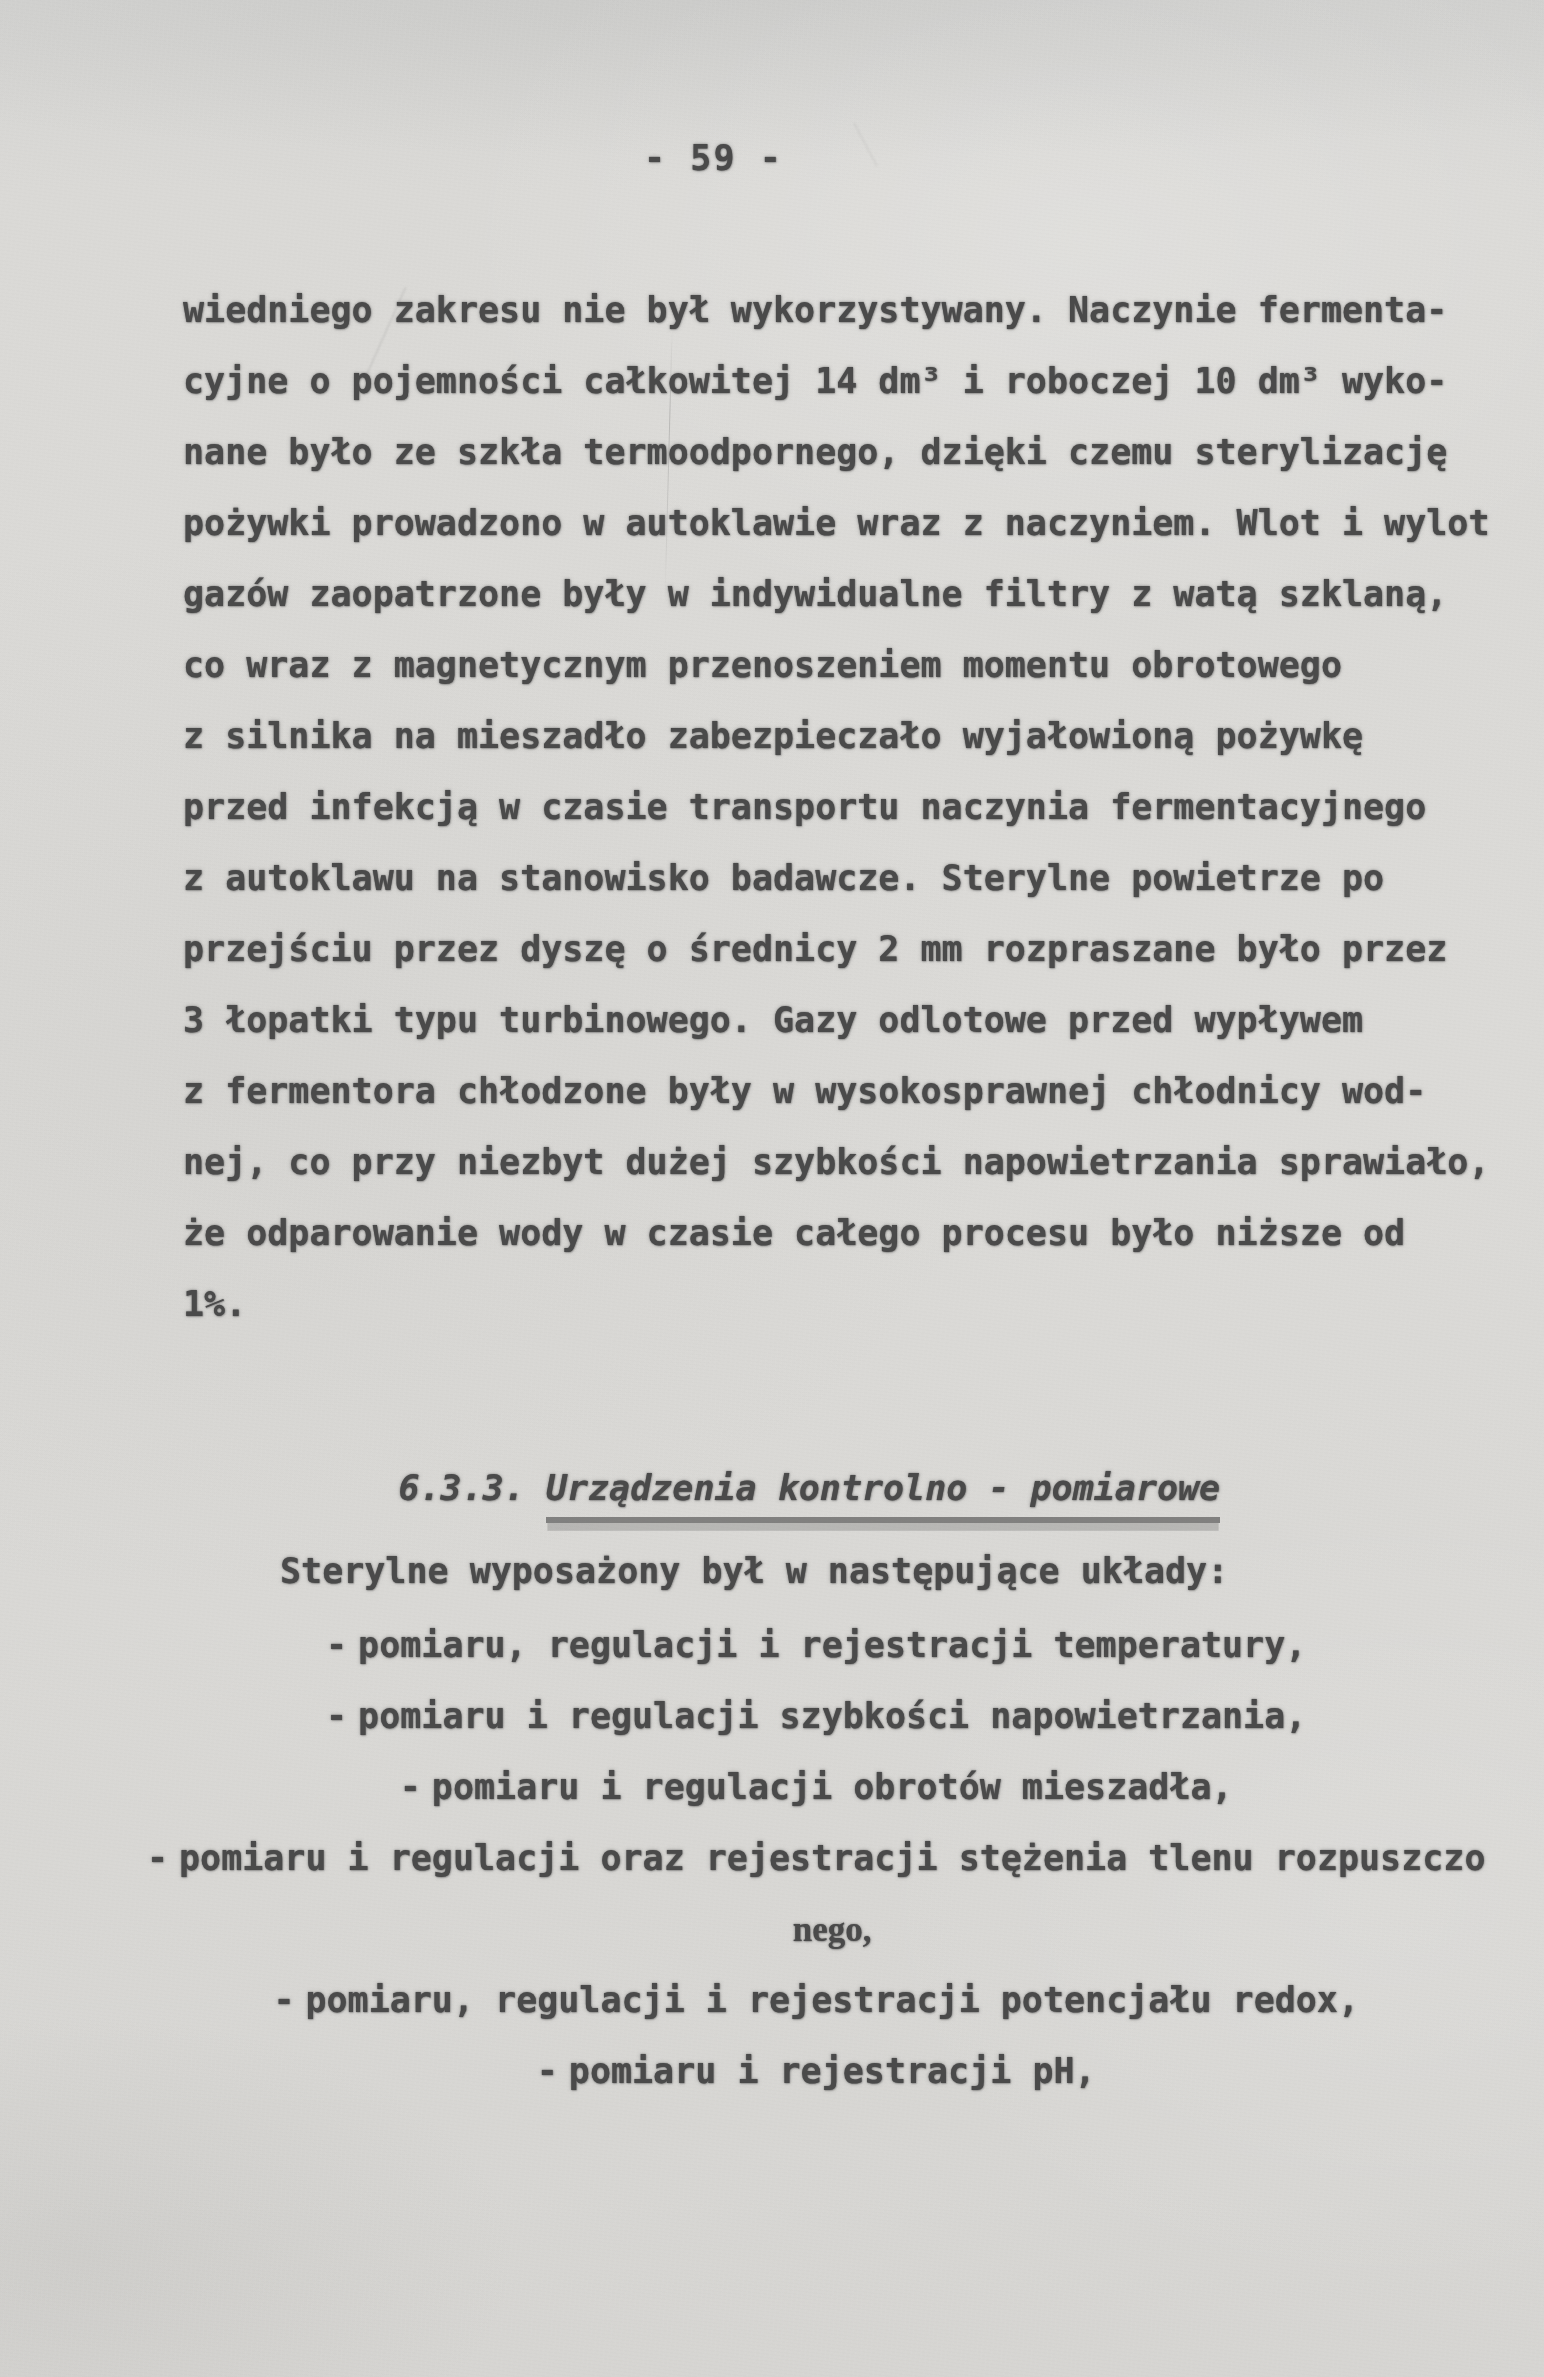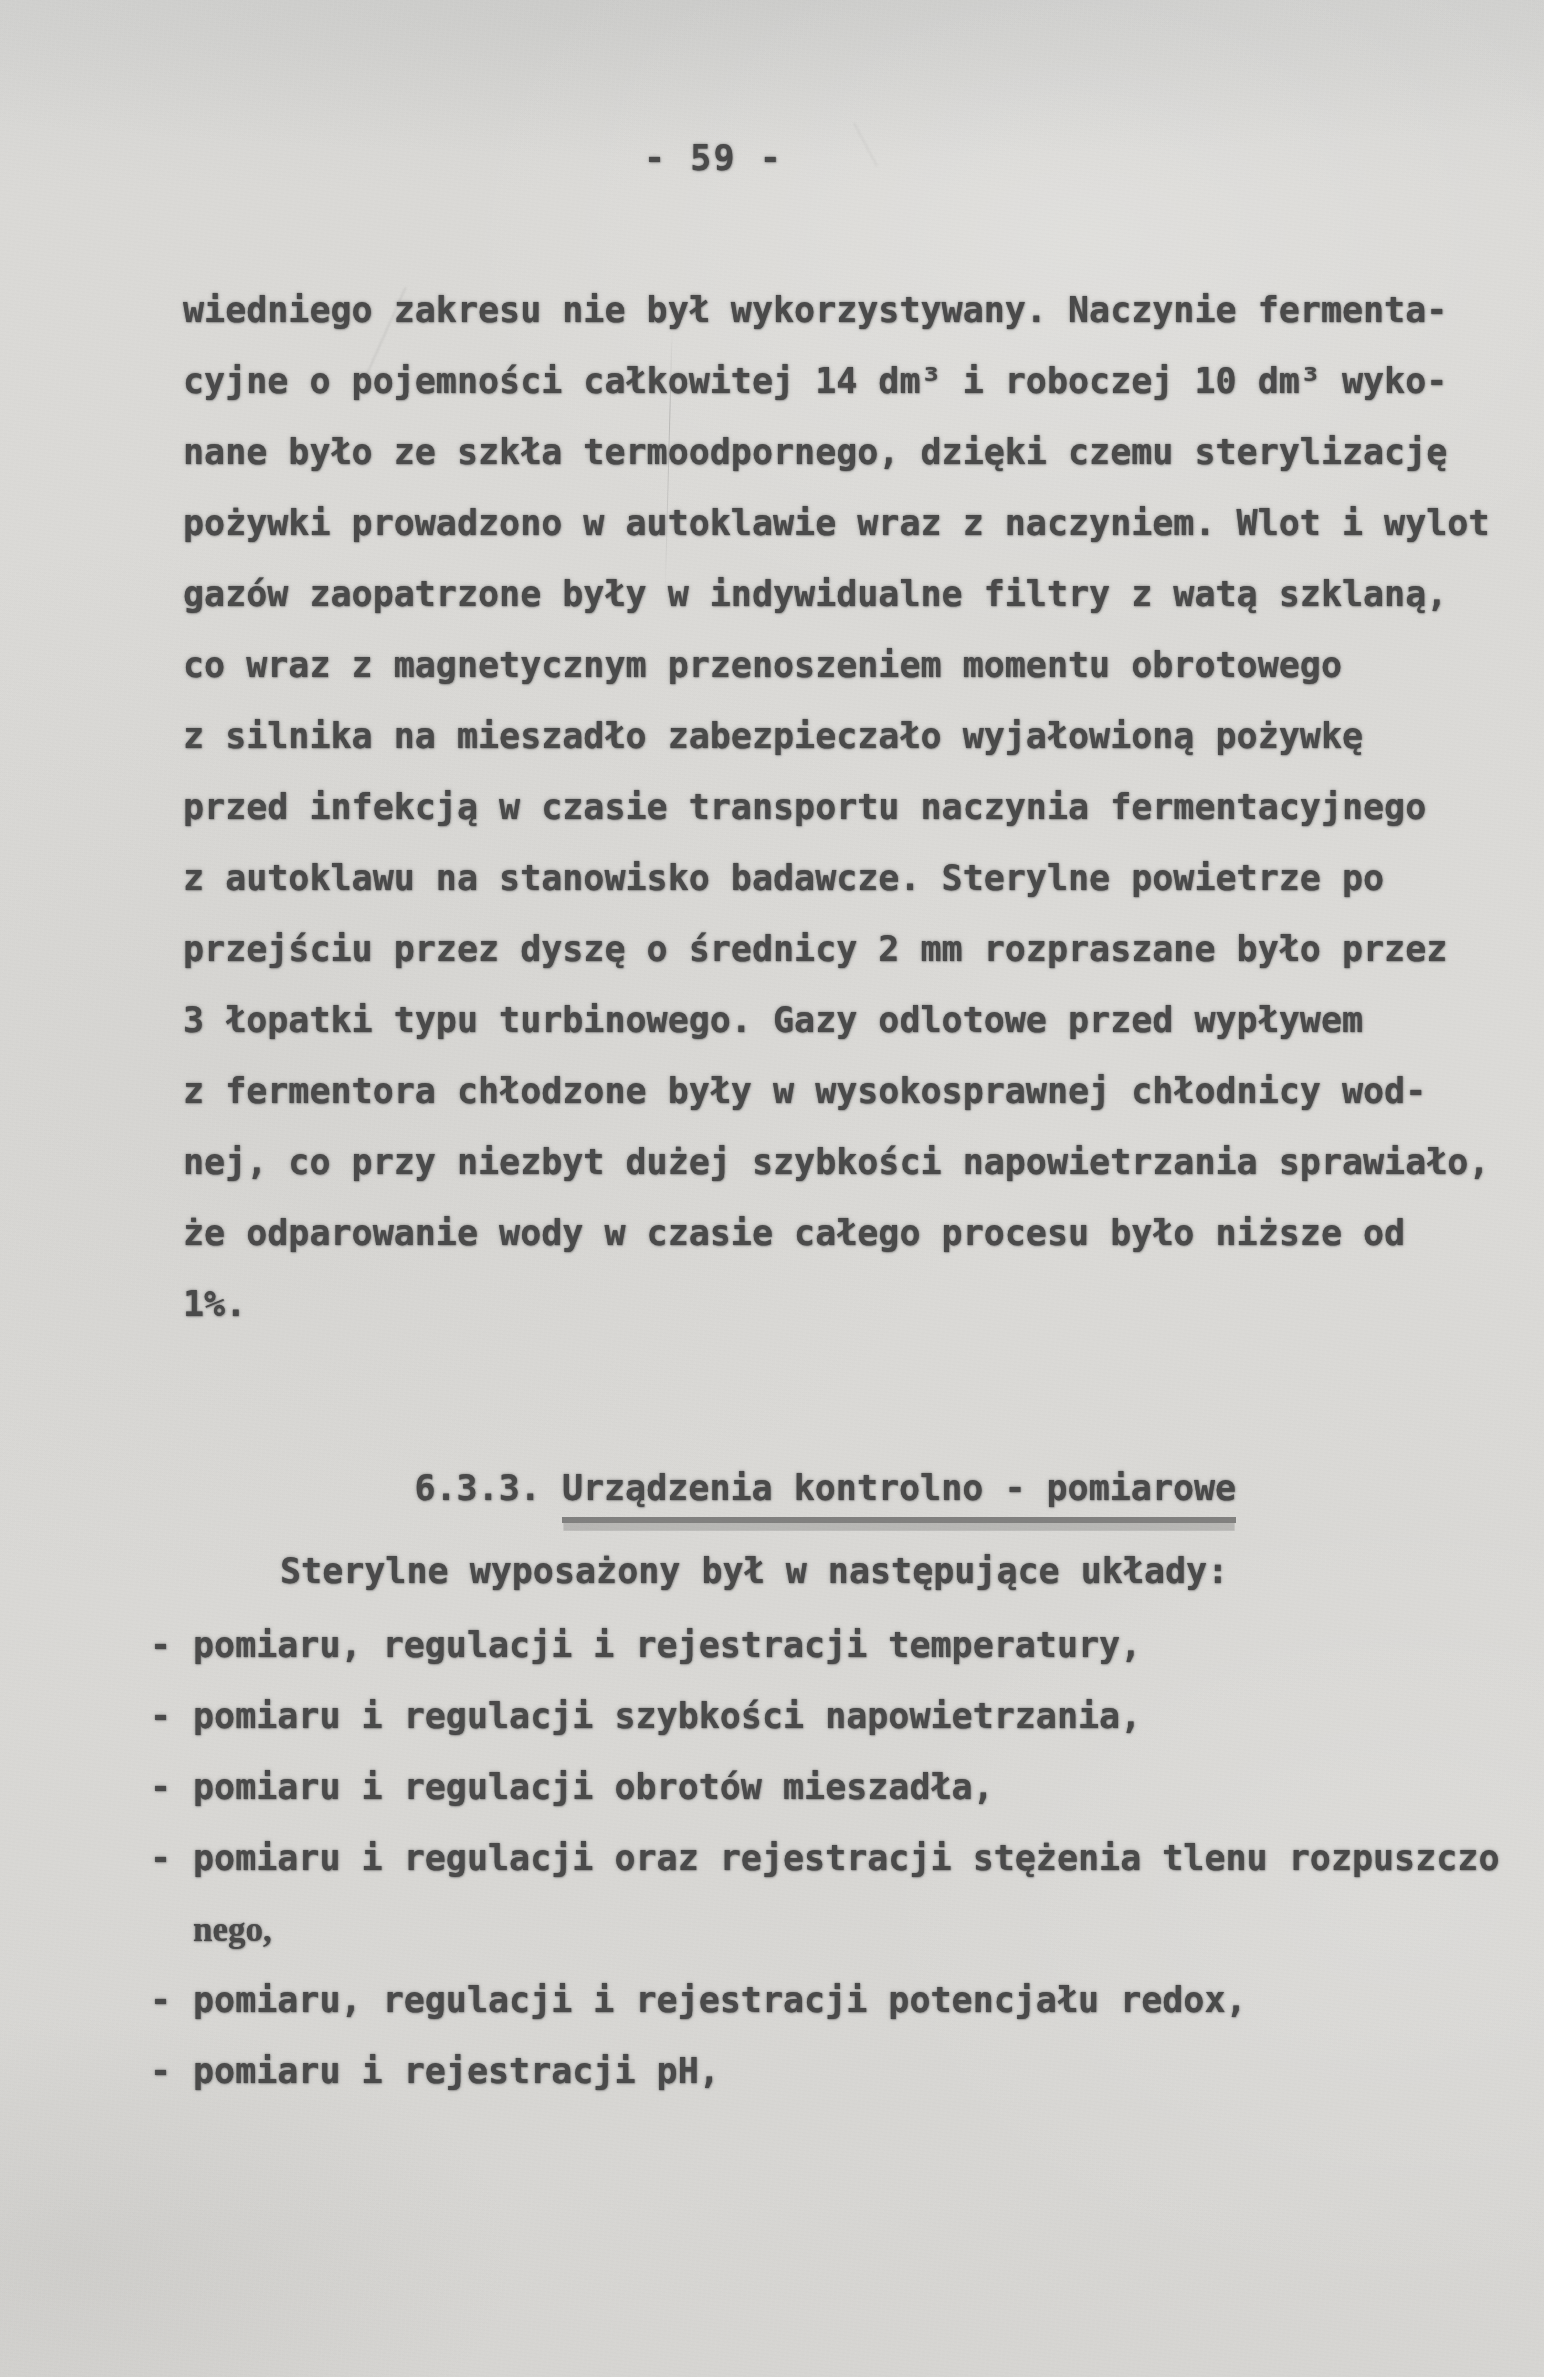--- a/index.html
+++ b/index.html
@@ -26,29 +26,29 @@
   .text-layer{
     position:absolute;inset:0;
     font-size:35px;font-weight:700;color:#4a4a4a;
     text-shadow:0 0 1.4px rgba(74,74,74,.85), 0 0 4.2px rgba(95,95,95,.35), 0.7px 0.7px 1.4px rgba(70,70,70,.25);
     filter:blur(0.4px);
     border-radius:19px;
   }
   .page-number{position:absolute;left:644px;top:138px;letter-spacing:2.1px;}
   .paragraph{position:absolute;left:143px;top:275px;white-space:pre;margin-left:40px;}
   .para-line{height:71px;line-height:71px;}
-  .heading{position:absolute;left:288px;top:1428px;white-space:pre;}
+  .heading{position:absolute;left:272px;top:1428px;white-space:pre;font-style:italic;}
   .heading-title{
     margin-left:21px;
     border-bottom:6.4px solid rgba(74,74,74,.62);
     padding-bottom:8.5px;
     box-shadow:0 9.2px 0 -1.4px rgba(105,105,105,.30);
   }
   .intro{position:absolute;left:280px;top:1551px;white-space:pre;}
-  .list{position:absolute;left:150px;top:1610px;white-space:pre;}
+  .list{position:absolute;left:136px;top:1610px;white-space:pre;text-align:center;}
   .list-row{height:71px;line-height:71px;}
   .dash{display:inline-block;width:43px;}
   .continuation{padding-left:43px;font-family:Liberation Serif, serif;}
   .artifact{position:absolute;pointer-events:none;}
   .scratch-1{
     left:668px;top:332px;width:1.4px;height:268px;
     background:linear-gradient(180deg,transparent,rgba(110,110,110,.32) 30%,rgba(120,120,120,.18) 70%,transparent);
     transform:rotate(1.5deg);filter:blur(0.7px);
   }
   .crease-1{

